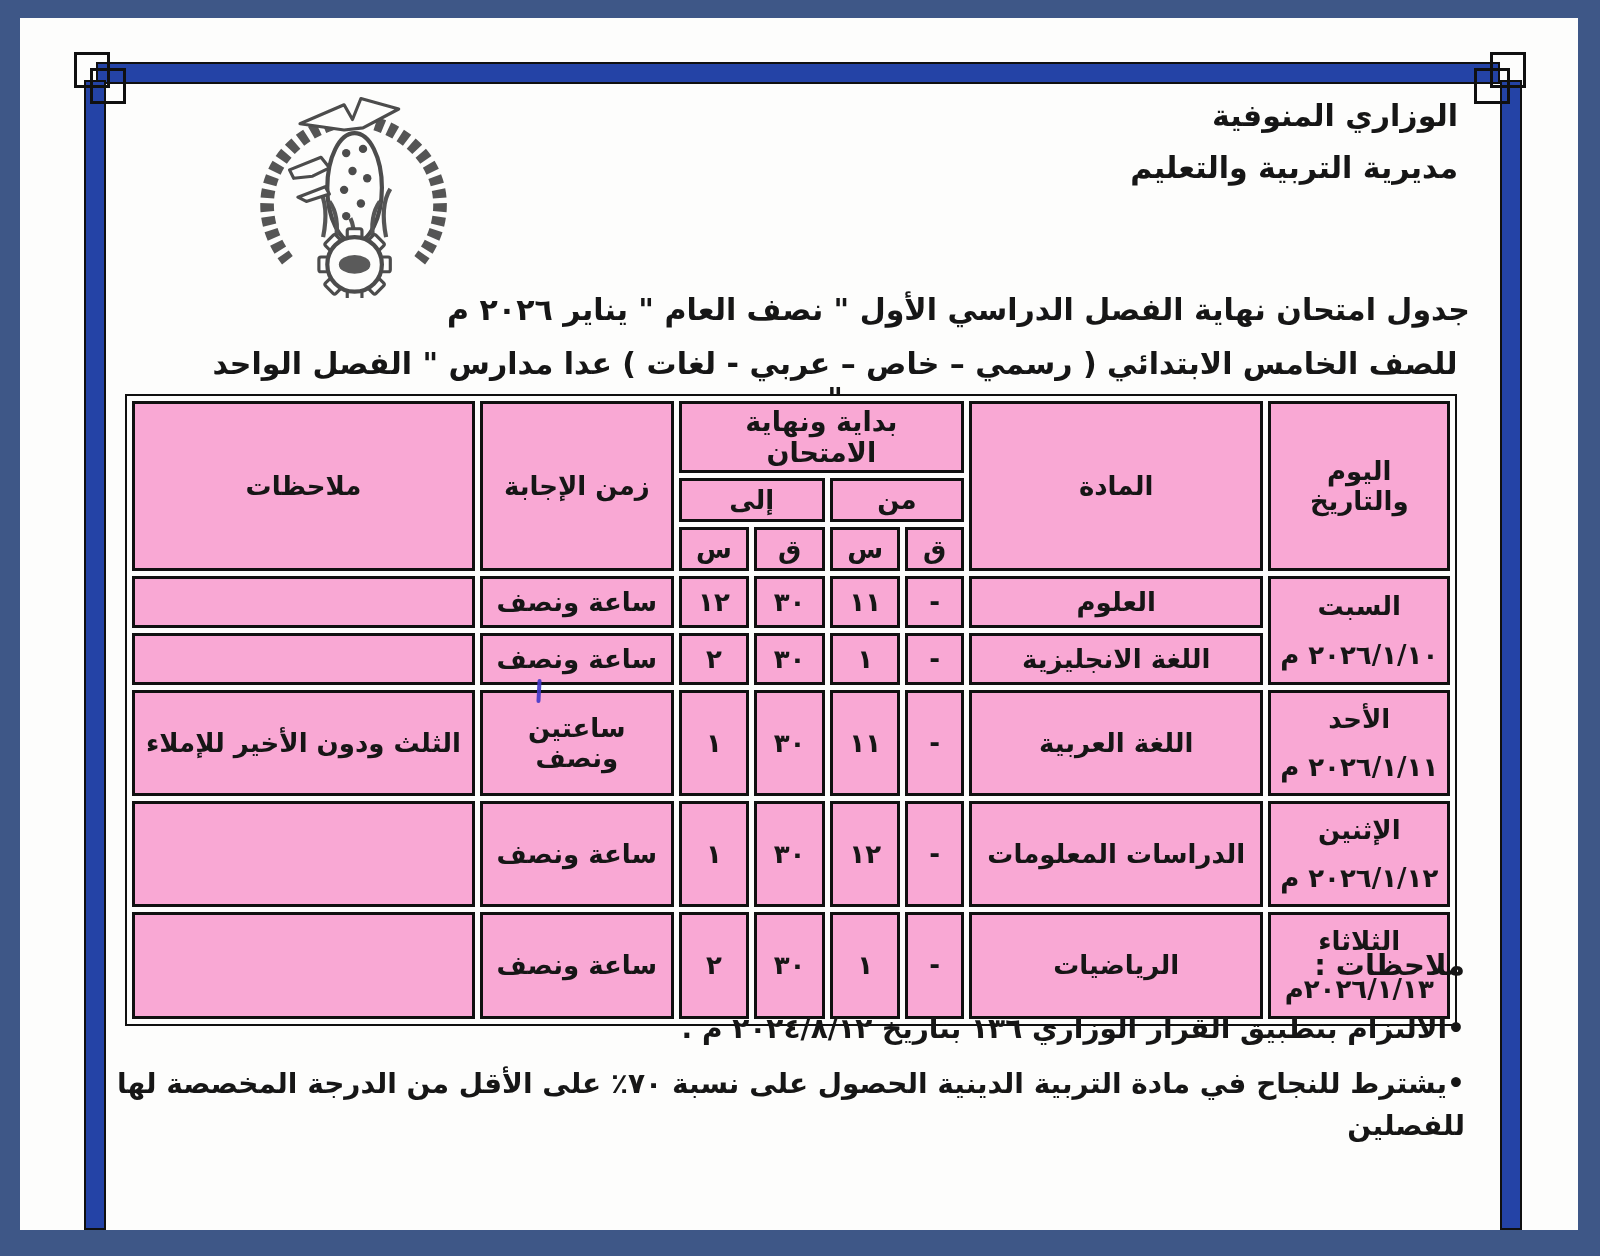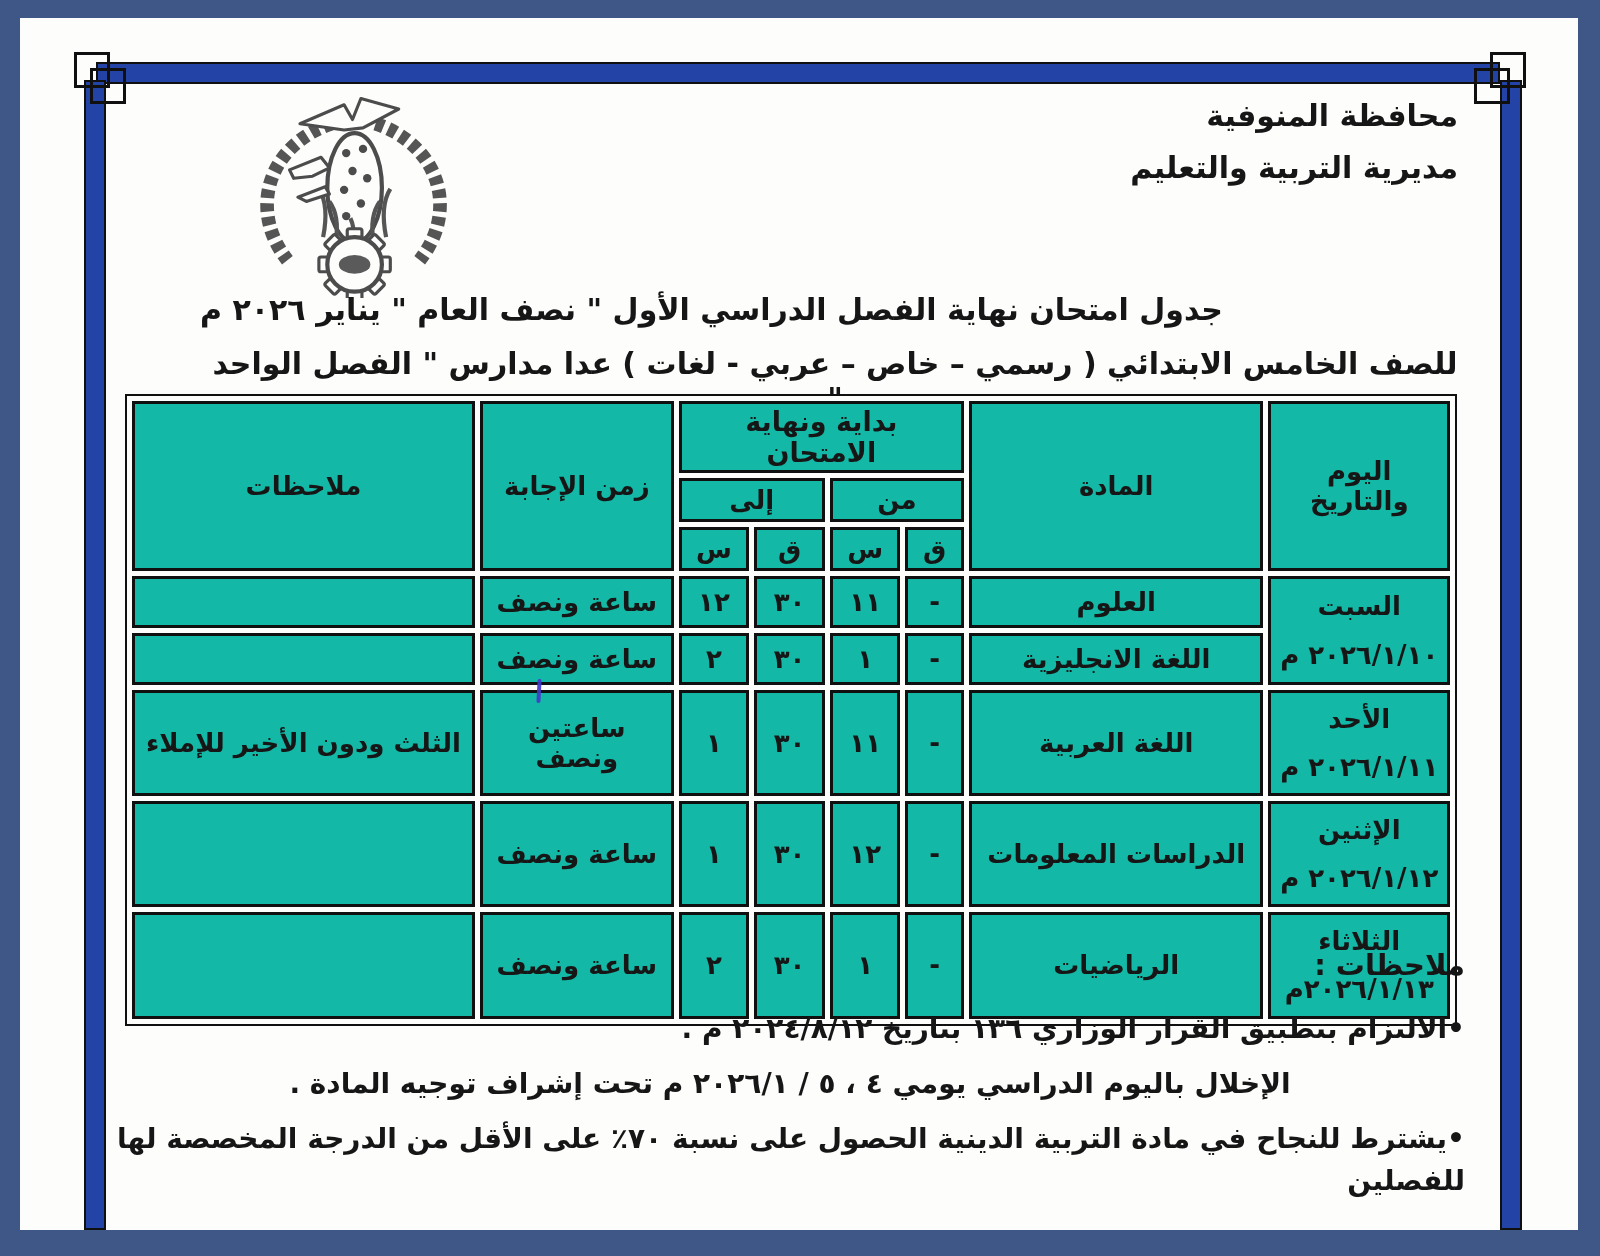--- a/index.html
+++ b/index.html
@@ -19,30 +19,30 @@
   
   .band{position:absolute; background:#2443a6; border:2px solid #101010; box-sizing:border-box; z-index:1;}
   .band-top{left:96px; top:62px; width:1404px; height:22px;}
   .band-left{left:84px; top:80px; width:22px; height:1150px;}
   .band-right{left:1500px; top:80px; width:22px; height:1150px;}
   .corner-sq{position:absolute; width:36px; height:36px; border:3px solid #101010; background:transparent; box-sizing:border-box; z-index:2;}
   
   .org-block{position:absolute; top:90px; right:142px; width:560px; text-align:right; font-size:30px; line-height:1.72; letter-spacing:0;}
   .logo{position:absolute; left:225px; top:88px; width:255px; height:210px;}
   
-  .title1{position:absolute; top:292px; left:200px; right:130px; text-align:left; font-size:30px;}
+  .title1{position:absolute; top:292px; left:200px; right:130px; text-align:right; font-size:30px;}
   .title2{position:absolute; top:346px; left:200px; right:130px; text-align:center; font-size:30px;}
   
   table.sched{
     position:absolute; left:125px; top:394px; width:1332px;
     border-collapse:separate; border-spacing:5px;
     border:2px solid #101010; background:#fdfdfc; table-layout:fixed;
   }
   table.sched th, table.sched td{
-    border:3px solid #101010; background:#14b8a6;
+    border:3px solid #101010; background:#f9a8d4;
     text-align:center; vertical-align:middle;
     font-size:26px; font-weight:bold; padding:2px 4px;
     overflow:hidden;
   }
   .day-cell div{line-height:1.85;}
   
   .notes{position:absolute; top:944px; right:135px; left:115px; text-align:right; font-size:28px; line-height:1.5;}
   .notes .nh{font-size:29px; margin-bottom:20px;}
   .notes .nl{margin-bottom:13px;margin-top:8px;}
   .notes .cont{text-align:center; margin-bottom:13px;}
@@ -104,21 +104,21 @@
           <rect x="-7" y="-34" width="14" height="12" rx="2" transform="rotate(270)"></rect>
           <rect x="-7" y="-34" width="14" height="12" rx="2" transform="rotate(315)"></rect>
         </g>
         <circle r="26" fill="#fdfdfc" stroke="#4c4c4c" stroke-width="4"></circle>
         <ellipse rx="15" ry="9" fill="#5a5a5a"></ellipse>
       </g>
     </svg>
   </div>
 
   <div class="org-block">
-    <div>محافظة المنوفية</div>
+    <div>الوزاري المنوفية</div>
     <div>مديرية التربية والتعليم</div>
   </div>
 
   <div class="title1">جدول امتحان نهاية الفصل الدراسي الأول " نصف العام " يناير ٢٠٢٦ م</div>
   <div class="title2">للصف الخامس الابتدائي ( رسمي – خاص – عربي - لغات ) عدا مدارس  " الفصل الواحد "</div>
 
   <table class="sched">
     <colgroup>
       <col style="width:180px">
         <col style="width:292px">
@@ -211,18 +211,17 @@
         <td></td>
       </tr>
     </tbody>
   </table>
 
   <div class="pen-mark"></div>
 
   <div class="notes">
     <div class="nh">ملاحظات :</div>
     <div class="nl">•الالتزام بتطبيق القرار الوزاري ١٣٦ بتاريخ ٢٠٢٤/٨/١٢ م .</div>
-    <div class="cont">الإخلال باليوم الدراسي يومي ٤ ، ٥ / ٢٠٢٦/١ م تحت إشراف توجيه المادة .</div>
     <div class="nl">•يشترط للنجاح في مادة التربية الدينية الحصول على نسبة ٧٠٪ على الأقل من الدرجة المخصصة لها للفصلين</div>
 
   </div>
 
 </div>
 
 </body></html>

